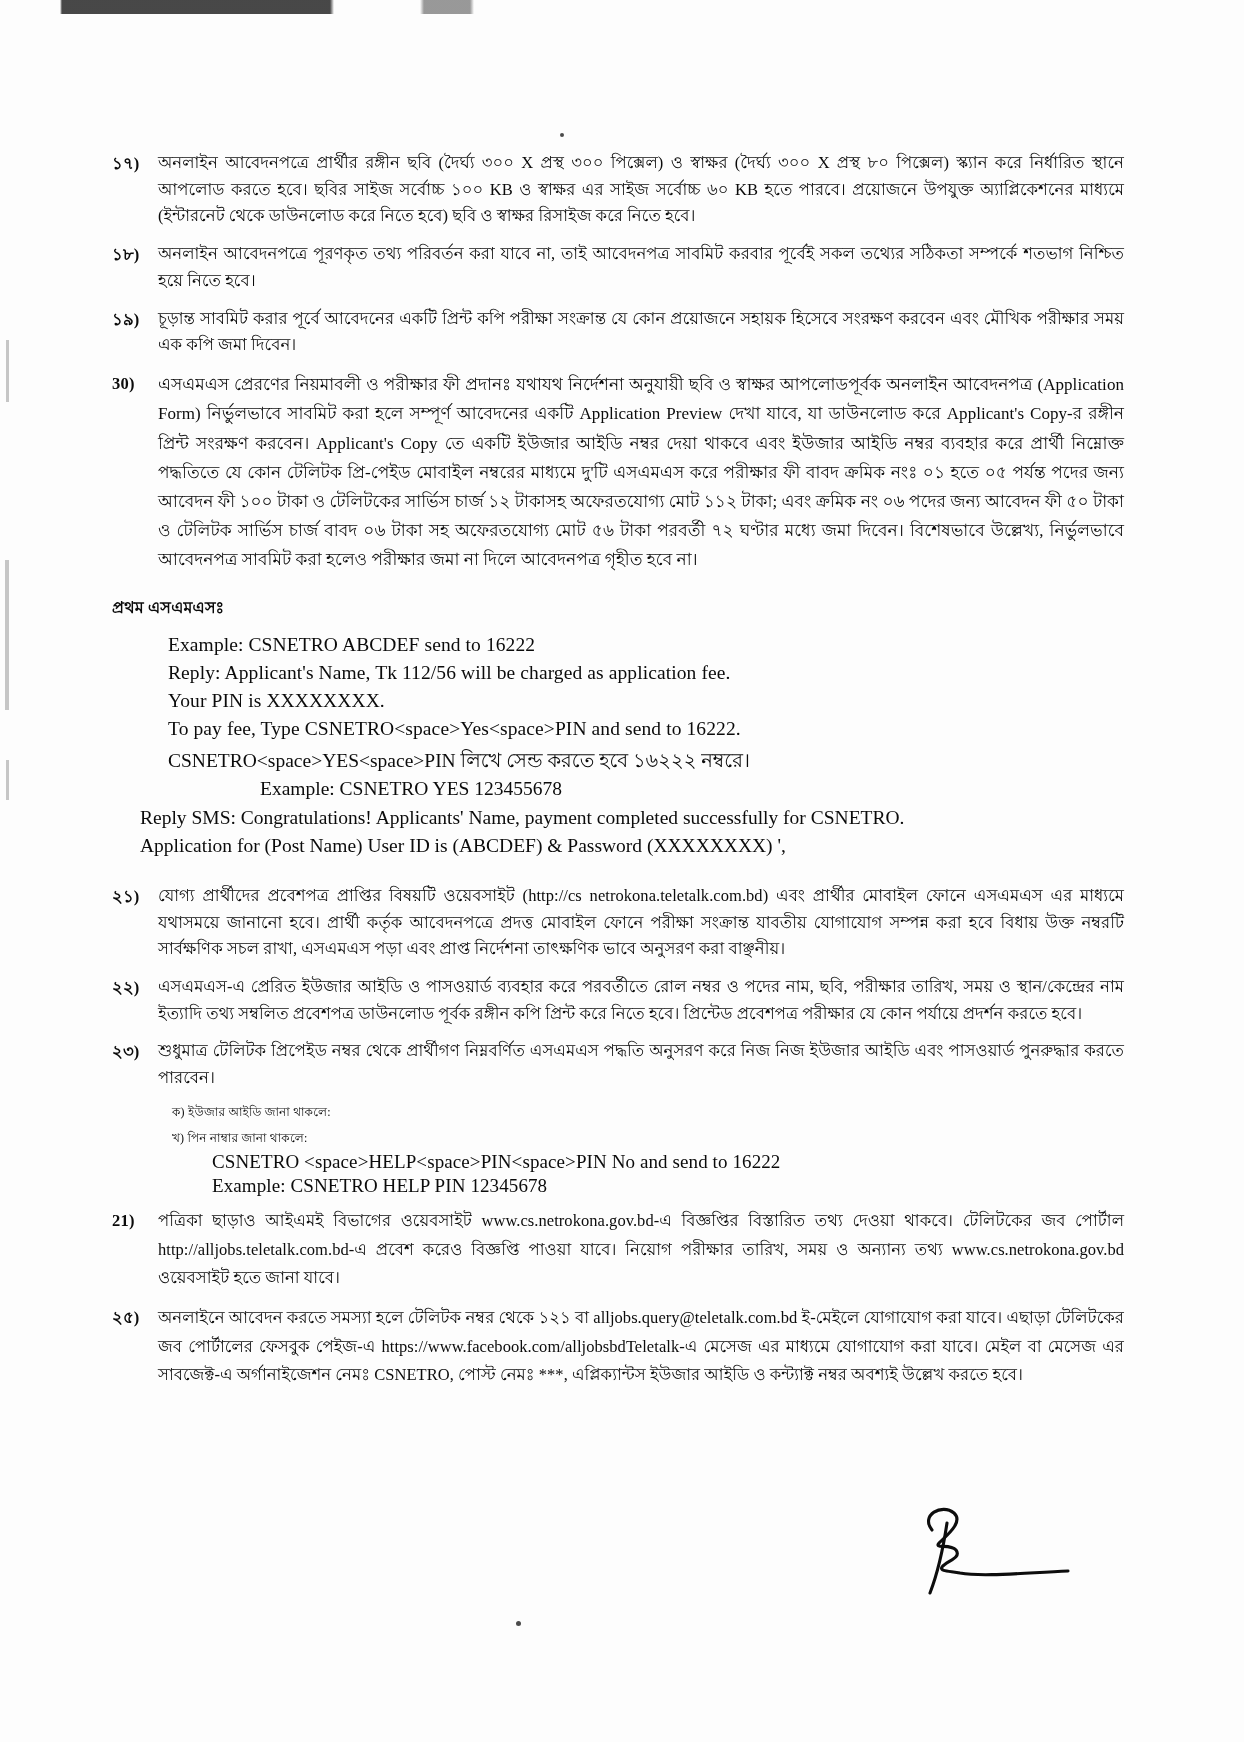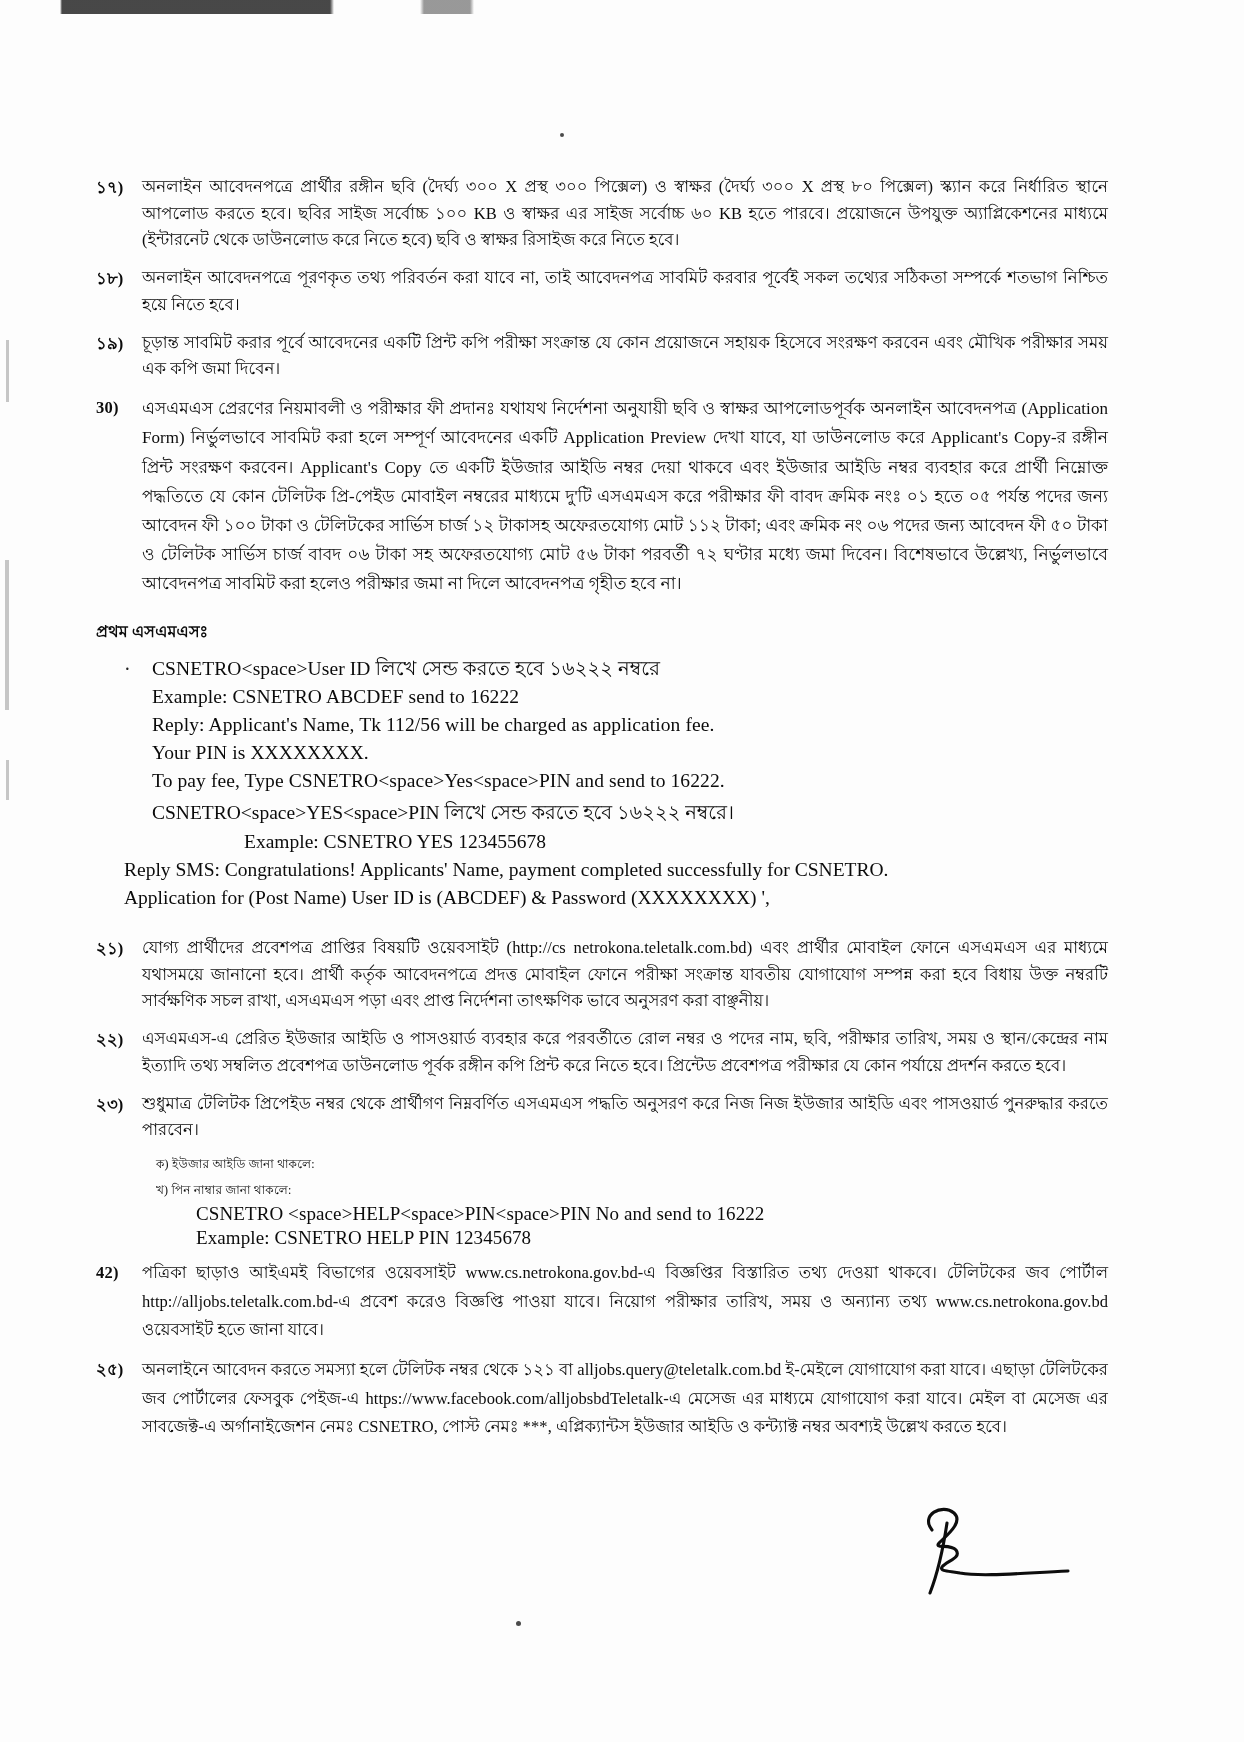--- a/index.html
+++ b/index.html
@@ -36,23 +36,22 @@
   .spine-mark {
     position: absolute;
     background: #a9a9a9;
     opacity: .65;
   }
 
   
   .content {
     position: absolute;
     top: 150px;
-    left: 96px;
+    left: 112px;
     width: 1012px;
-    margin-top: 24px;
   }
 
   .clause {
     display: flex;
     align-items: flex-start;
     margin-bottom: 11px;
     line-height: 1.62;
   }
   .clause-num {
     flex: 0 0 auto;
@@ -179,21 +178,20 @@
       <div class="clause-body">চূড়ান্ত সাবমিট করার পূর্বে আবেদনের একটি প্রিন্ট কপি পরীক্ষা সংক্রান্ত যে কোন প্রয়োজনে সহায়ক হিসেবে সংরক্ষণ করবেন এবং মৌখিক পরীক্ষার সময় এক কপি জমা দিবেন।</div>
     </div>
 
     <div class="clause clause-20">
       <div class="clause-num">30)</div>
       <div class="clause-body tall">এসএমএস প্রেরণের নিয়মাবলী ও পরীক্ষার ফী প্রদানঃ যথাযথ নির্দেশনা অনুযায়ী ছবি ও স্বাক্ষর আপলোডপূর্বক অনলাইন আবেদনপত্র (Application Form) নির্ভুলভাবে সাবমিট করা হলে সম্পূর্ণ আবেদনের একটি Application Preview দেখা যাবে, যা ডাউনলোড করে Applicant's Copy-র রঙ্গীন প্রিন্ট সংরক্ষণ করবেন।  Applicant's Copy তে একটি ইউজার আইডি নম্বর দেয়া থাকবে এবং ইউজার আইডি নম্বর ব্যবহার করে প্রার্থী নিম্নোক্ত পদ্ধতিতে যে কোন টেলিটক প্রি-পেইড মোবাইল নম্বরের মাধ্যমে দু'টি এসএমএস করে পরীক্ষার ফী বাবদ ক্রমিক নংঃ ০১ হতে ০৫ পর্যন্ত পদের জন্য আবেদন ফী ১০০ টাকা ও টেলিটকের সার্ভিস চার্জ ১২ টাকাসহ অফেরতযোগ্য মোট ১১২ টাকা; এবং ক্রমিক নং ০৬ পদের জন্য আবেদন ফী ৫০ টাকা ও টেলিটক সার্ভিস চার্জ বাবদ ০৬ টাকা সহ অফেরতযোগ্য মোট ৫৬ টাকা পরবর্তী ৭২ ঘণ্টার মধ্যে জমা দিবেন। বিশেষভাবে উল্লেখ্য, নির্ভুলভাবে আবেদনপত্র সাবমিট করা হলেও পরীক্ষার জমা না দিলে আবেদনপত্র গৃহীত হবে না।</div>
     </div>
 
     <div class="sms-heading">প্রথম এসএমএসঃ</div>
     <div class="sms-block">
-      <div class="line bullet-row">CSNETRO&lt;space&gt;User ID লিখে সেন্ড করতে হবে ১৬২২২ নম্বরে</div>
       <div class="line">Example: CSNETRO ABCDEF send to 16222</div>
       <div class="line">Reply: Applicant's Name, Tk 112/56 will be charged as application fee.</div>
       <div class="line">Your PIN is XXXXXXXX.</div>
       <div class="line">To pay fee, Type CSNETRO&lt;space&gt;Yes&lt;space&gt;PIN and send to 16222.</div>
     </div>
 
     <div class="sms-second">
       <div class="line">CSNETRO&lt;space&gt;YES&lt;space&gt;PIN লিখে সেন্ড করতে হবে ১৬২২২ নম্বরে।</div>
       <div class="line center-ex">Example: CSNETRO YES 123455678</div>
       <div class="line out-dent">Reply SMS: Congratulations! Applicants' Name, payment completed successfully for CSNETRO.</div>
@@ -218,21 +216,21 @@
     </div>
 
     <div class="subitem">ক) ইউজার আইডি জানা থাকলে:</div>
     <div class="subitem">খ) পিন নাম্বার জানা থাকলে:</div>
     <div class="sub-sms">CSNETRO &lt;space&gt;HELP&lt;space&gt;PIN&lt;space&gt;PIN No and send to 16222</div>
     <div class="sub-sms example">Example: CSNETRO HELP PIN 12345678</div>
 
     <div style="height:8px"></div>
 
     <div class="clause">
-      <div class="clause-num">42)</div>
+      <div class="clause-num">21)</div>
       <div class="clause-body tall">পত্রিকা ছাড়াও আইএমই বিভাগের ওয়েবসাইট www.cs.netrokona.gov.bd-এ বিজ্ঞপ্তির বিস্তারিত তথ্য দেওয়া থাকবে। টেলিটকের জব পোর্টাল http://alljobs.teletalk.com.bd-এ প্রবেশ করেও বিজ্ঞপ্তি পাওয়া যাবে। নিয়োগ পরীক্ষার তারিখ, সময় ও অন্যান্য তথ্য www.cs.netrokona.gov.bd ওয়েবসাইট হতে জানা যাবে।</div>
     </div>
 
     <div class="clause">
       <div class="clause-num">২৫)</div>
       <div class="clause-body tall">অনলাইনে আবেদন করতে সমস্যা হলে টেলিটক নম্বর থেকে ১২১ বা alljobs.query@teletalk.com.bd ই-মেইলে যোগাযোগ করা যাবে। এছাড়া টেলিটকের জব পোর্টালের ফেসবুক পেইজ-এ https://www.facebook.com/alljobsbdTeletalk-এ মেসেজ এর মাধ্যমে যোগাযোগ করা যাবে। মেইল বা মেসেজ এর সাবজেক্ট-এ অর্গানাইজেশন নেমঃ  CSNETRO, পোস্ট নেমঃ ***, এপ্লিক্যান্টস ইউজার আইডি ও কন্ট্যাক্ট নম্বর অবশ্যই উল্লেখ করতে হবে।</div>
     </div>
 
   </div>
 

